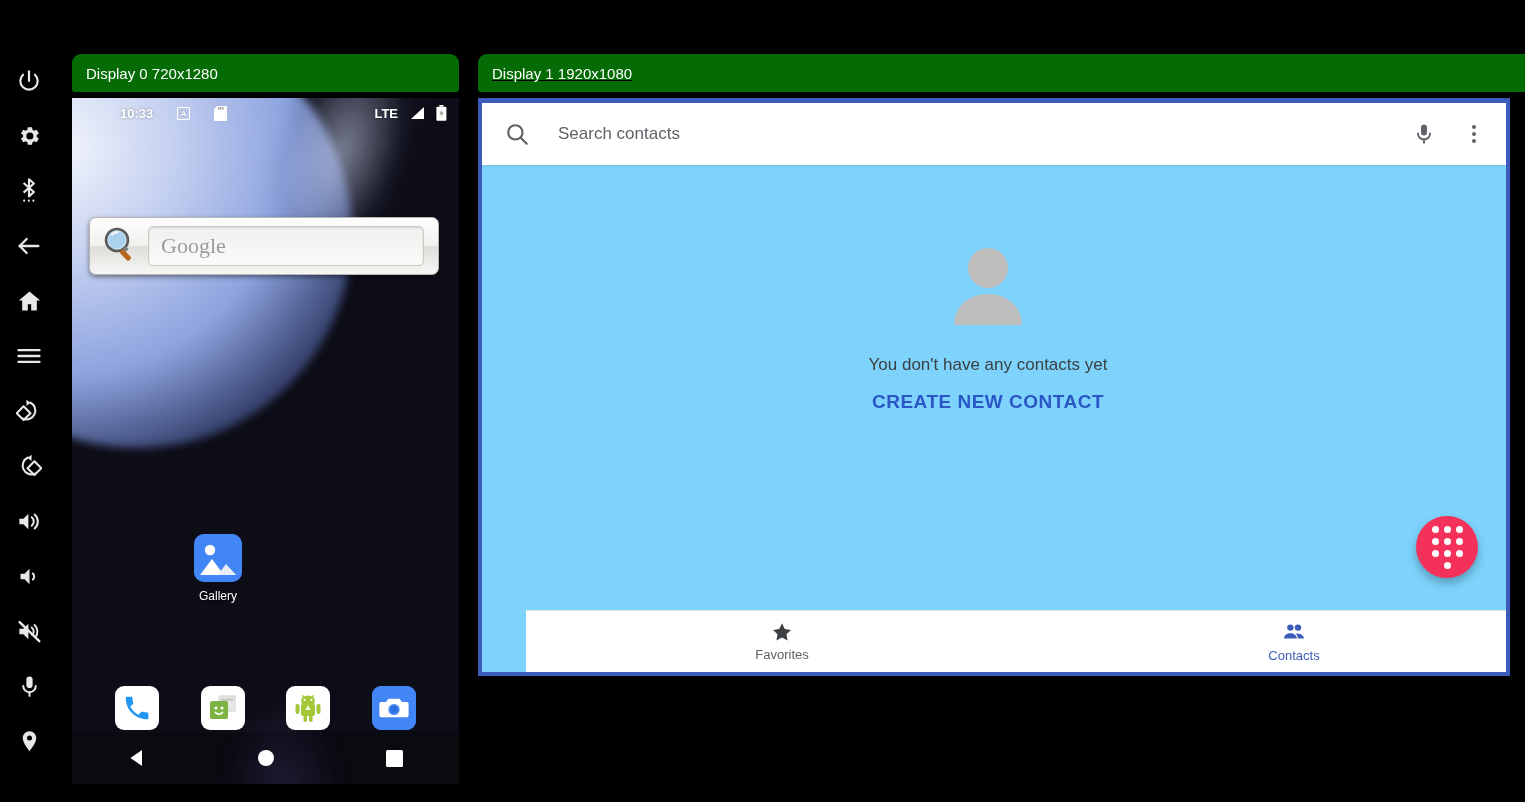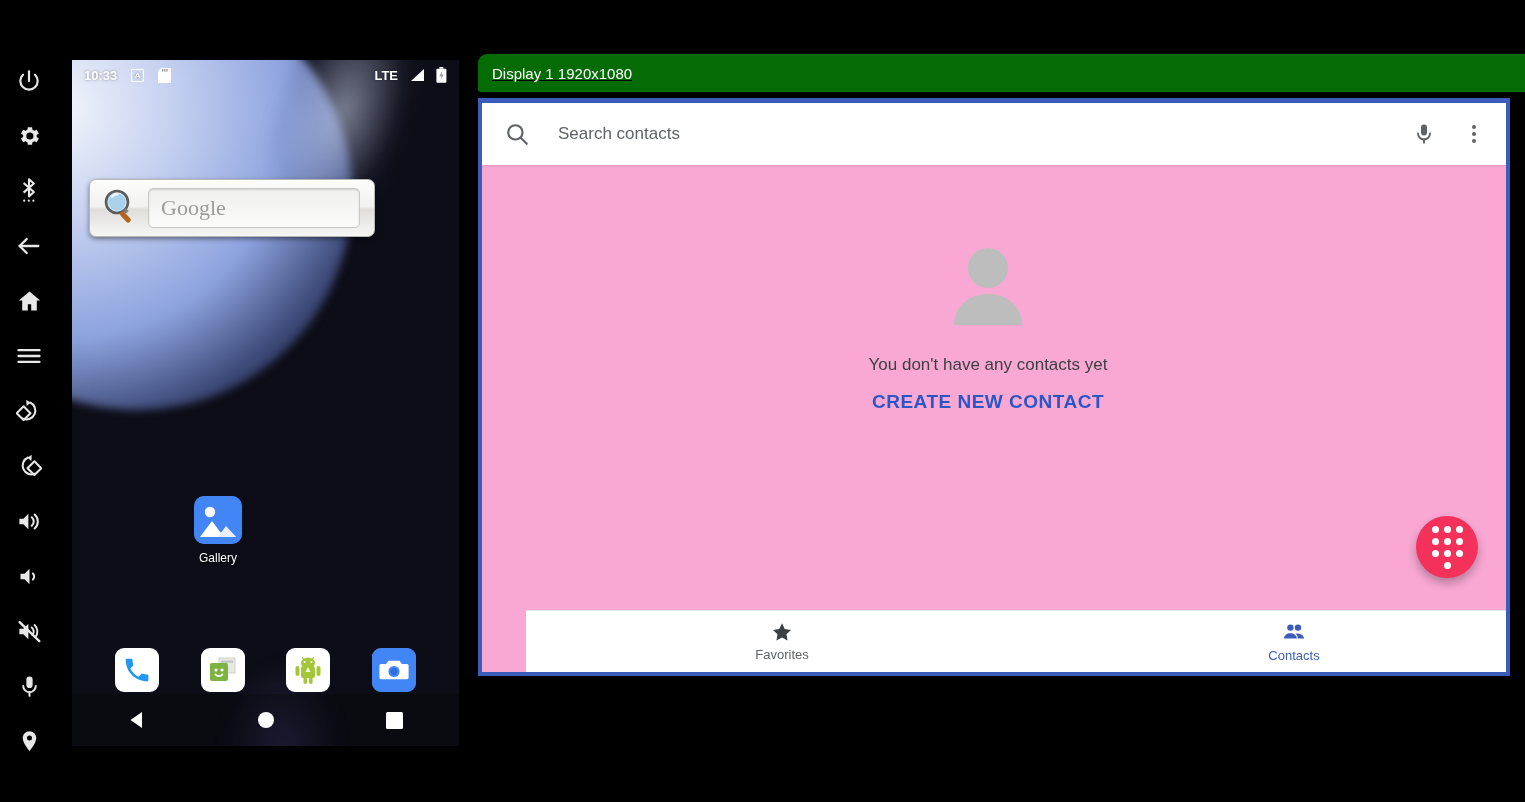--- a/index.html
+++ b/index.html
@@ -73,32 +73,32 @@
     position: absolute; left: 150px; top: 600px; width: 120px; height: 180px;
     background: radial-gradient(ellipse at 50% 50%, rgba(96,86,160,.30) 0%, rgba(30,28,60,0) 70%);
     filter: blur(8px);
   }
   .statusbar {
     position: absolute; left: 0; top: 0; width: 100%; height: 30px;
     display: flex; align-items: center; padding: 0 12px;
     color: #fff; font-size: 13px; font-weight: bold;
     text-shadow: 0 0 3px rgba(0,0,0,.4);
   }
-  .sb-left { display: flex; gap: 14px; }
+  .sb-left { display: flex; gap: 24px; margin-left: 36px; }
   .sb-right { margin-left: auto; display: flex; align-items: center; gap: 11px; }
   .sb-icon { display: inline-flex; align-items: center; }
   .sb-a {
     border: 1.6px solid #fff; font-size: 8px; width: 13px; height: 13px;
     display: flex; align-items: center; justify-content: center; font-weight: bold;
     border-radius: 1px;
   }
 
   
   .gwidget {
-    position: absolute; left: 17px; top: 119px; width: 286px; height: 58px;
+    position: absolute; left: 17px; top: 119px; width: 350px; height: 58px;
     background: linear-gradient(to bottom, #fdfdfd 0%, #f1f1ef 48%, #dfdedb 52%, #f6f6f4 100%);
     border-radius: 7px;
     border: 1px solid #b6b6b2;
     box-shadow: 0 2px 5px rgba(0,0,0,.45), inset 0 1px 0 rgba(255,255,255,.9);
     display: flex; align-items: center; padding: 0 8px;
   }
   .gwidget-mag { width: 46px; height: 46px; position: relative; flex: none; }
   .gwidget-field {
     flex: 1; height: 40px; margin-left: 4px; margin-right: 6px;
     background: linear-gradient(to bottom,#efefed,#fbfbfa);
@@ -128,21 +128,21 @@
     position: absolute; left: 0; bottom: 0; width: 100%; height: 52px;
     display: flex; align-items: center; justify-content: space-around;
     background: rgba(0,0,0,.22);
   }
   .nav-btn { width: 46px; height: 46px; display:flex; align-items:center; justify-content:center; cursor:pointer; }
 
   
   #panel1 { left: 478px; top: 54px; width: 1184px; text-decoration: underline; }
   #contacts-screen {
     position: relative; width: 1032px; height: 578px; margin-top: 6px;
-    background: #f9a8d4;
+    background: #7dd3fc;
     border: 4px solid #3b5cbb; border-top-width: 5px;
     overflow: hidden;
   }
   .c-searchbar {
     position: absolute; left: 0; top: 0; width: 100%; height: 62px;
     background: #fff; display: flex; align-items: center; padding: 0 22px;
     box-shadow: 0 1px 2px rgba(0,0,0,.10);
   }
   .c-search-icon { width: 26px; height: 26px; flex: none; color: #4a4a4a; }
   .c-search-placeholder { margin-left: 28px; font-size: 17px; color: #5f6368; flex: 1; }
@@ -266,20 +266,21 @@
     </div>
     <div class="side-btn">
       <svg width="25" height="25" viewBox="0 0 24 24" fill="#e8e8e8">
         <path d="M12 2.2c-3.6 0-6.5 2.9-6.5 6.5 0 4.9 6.5 12.6 6.5 12.6s6.5-7.7 6.5-12.6c0-3.6-2.9-6.5-6.5-6.5z"></path>
         <circle cx="12" cy="8.6" r="2.4" fill="#000"></circle>
       </svg>
     </div>
   </div>
 
   <div class="panel" id="panel0">
+    <div class="panel-header">Display 0 720x1280</div>
 
     <div id="phone-screen">
       <div class="wall-blob"></div>
       <div class="wall-blob2"></div>
       <div class="wall-wisp"></div>
 
       <div class="statusbar">
         <div class="sb-left">
           <span>10:33</span>
           <span class="sb-icon">

